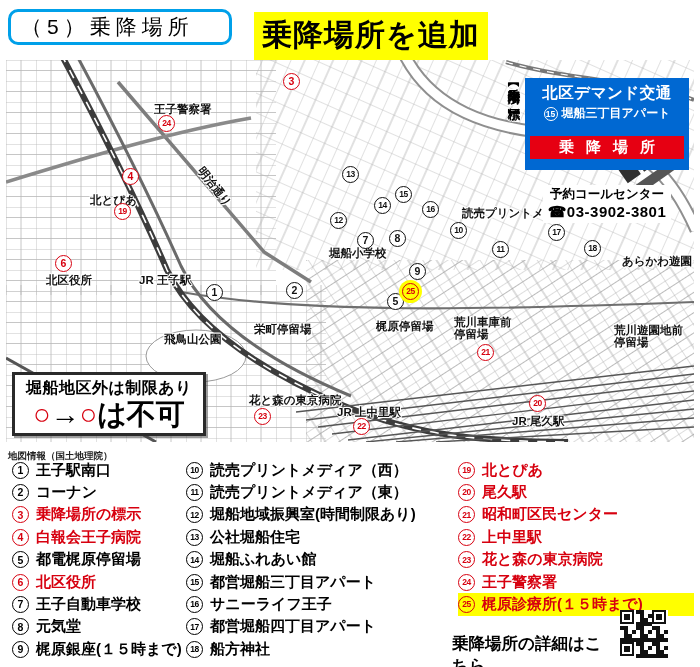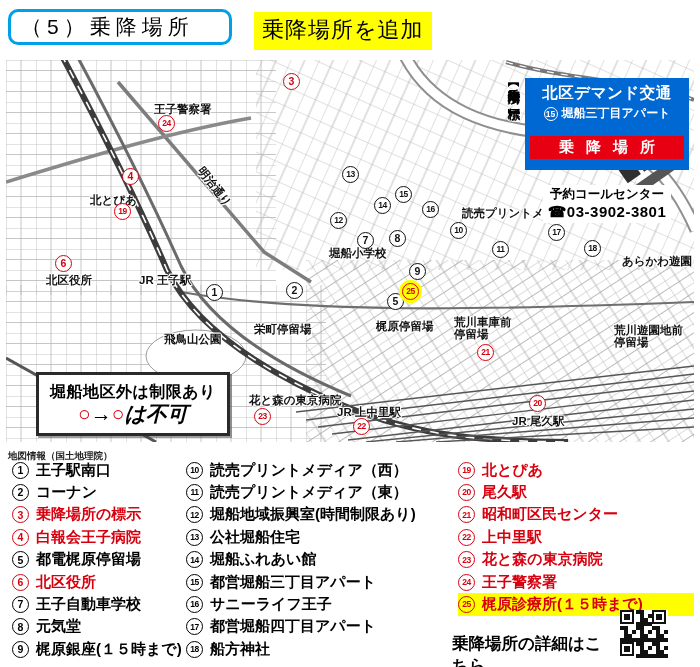--- a/index.html
+++ b/index.html
@@ -4,21 +4,21 @@
 <style>
   html,body{margin:0;padding:0;background:#fff;}
   .page{position:relative;width:700px;height:667px;background:#fff;overflow:hidden;
         font-family:"Liberation Sans",sans-serif;color:#000;}
   
   .title-box{position:absolute;left:8px;top:9px;width:224px;height:36px;
     border:3.5px solid #00a0e9;border-radius:10px;background:#fff;
     display:flex;align-items:center;padding-left:10px;box-sizing:border-box;
     font-size:21px;letter-spacing:5px;font-weight:500;}
   .headline{position:absolute;left:254px;top:12px;background:#ffff00;
-    font-size:22px;font-weight:400;padding:3px 8px 5px;letter-spacing:1px;}
+    font-size:30px;font-weight:700;padding:3px 8px 5px;letter-spacing:1px;}
   
   .map{position:absolute;left:6px;top:60px;width:688px;height:382px;background:#fff;overflow:hidden;}
   .map-svg{position:absolute;left:0;top:0;}
   .mlabel{position:absolute;font-size:11.5px;font-weight:700;white-space:nowrap;color:#111;
     text-shadow:1px 0 0 #fff,-1px 0 0 #fff,0 1px 0 #fff,0 -1px 0 #fff,1px 1px 0 #fff,-1px -1px 0 #fff;}
   .mk{position:absolute;width:17px;height:17px;border-radius:50%;background:#fff;
     border:1.8px solid #111;color:#111;font-size:10.5px;font-weight:700;
     display:flex;align-items:center;justify-content:center;box-sizing:border-box;line-height:1;}
   .mk.two{font-size:8.5px;letter-spacing:-0.5px;}
   .mk.red{border-color:#d7000f;color:#d7000f;}
@@ -34,23 +34,23 @@
   .sign-num{width:14px;height:14px;border:1.4px solid #fff;border-radius:50%;font-size:8.5px;
     display:inline-flex;align-items:center;justify-content:center;box-sizing:border-box;}
   .sign-band{background:#e60012;color:#fff;font-weight:800;font-size:15px;text-align:center;
     letter-spacing:12px;text-indent:12px;padding:2px 0;margin:11px 2px;}
   .sign-white{background:#fff;margin:15px;padding:1px 0 2px;text-align:center;}
   .sign-call{font-size:12.5px;font-weight:800;color:#000;}
   .sign-tel{font-size:15px;font-weight:800;color:#000;letter-spacing:0.5px;}
   
   .notice{position:absolute;left:12px;top:372px;width:194px;height:64px;box-sizing:border-box;
     background:#fff;border:3px solid #2a2a2a;box-shadow:2px 2px 0 rgba(60,60,60,.5);
-    display:flex;flex-direction:column;align-items:center;justify-content:center;margin-left:24px;}
+    display:flex;flex-direction:column;align-items:center;justify-content:center;}
   .notice-l1{font-size:16px;font-weight:700;letter-spacing:0.5px;}
-  .notice-l2{font-size:21px;font-weight:800;line-height:1.05;font-style:italic;}
+  .notice-l2{font-size:29px;font-weight:800;line-height:1.05;}
   .notice-l2 .rc{color:#d7000f;}
   .credit{position:absolute;left:8px;top:442px;font-size:9.5px;font-weight:700;color:#222;margin-top:8px;}
   
   .legend-col{position:absolute;top:459px;}
   .legend-col.c1{left:12px;width:172px;}
   .legend-col.c2{left:186px;width:270px;}
   .legend-col.c3{left:458px;width:236px;}
   .lrow{display:flex;align-items:center;gap:7px;height:22.4px;font-size:15px;font-weight:600;white-space:nowrap;}
   .lrow.red{color:#d7000f;}
   .lrow.hl{background:#ffff00;}

